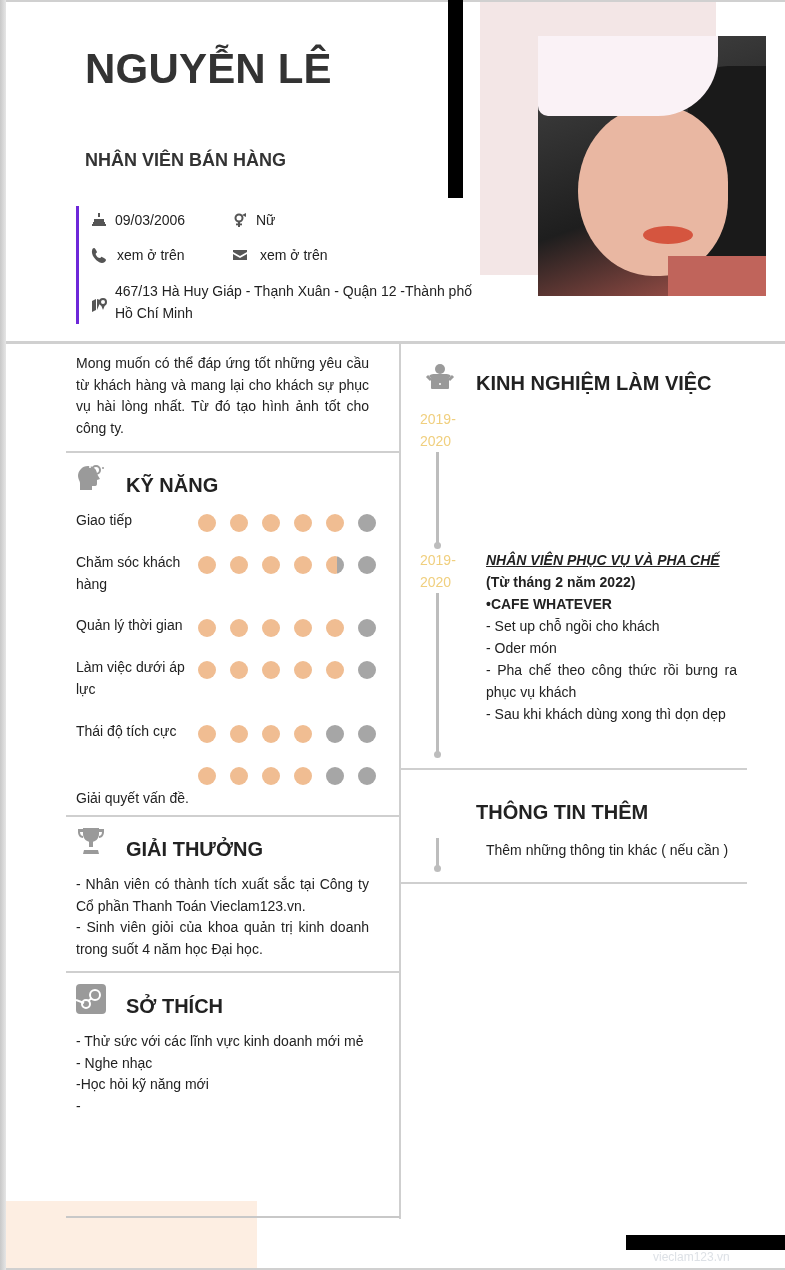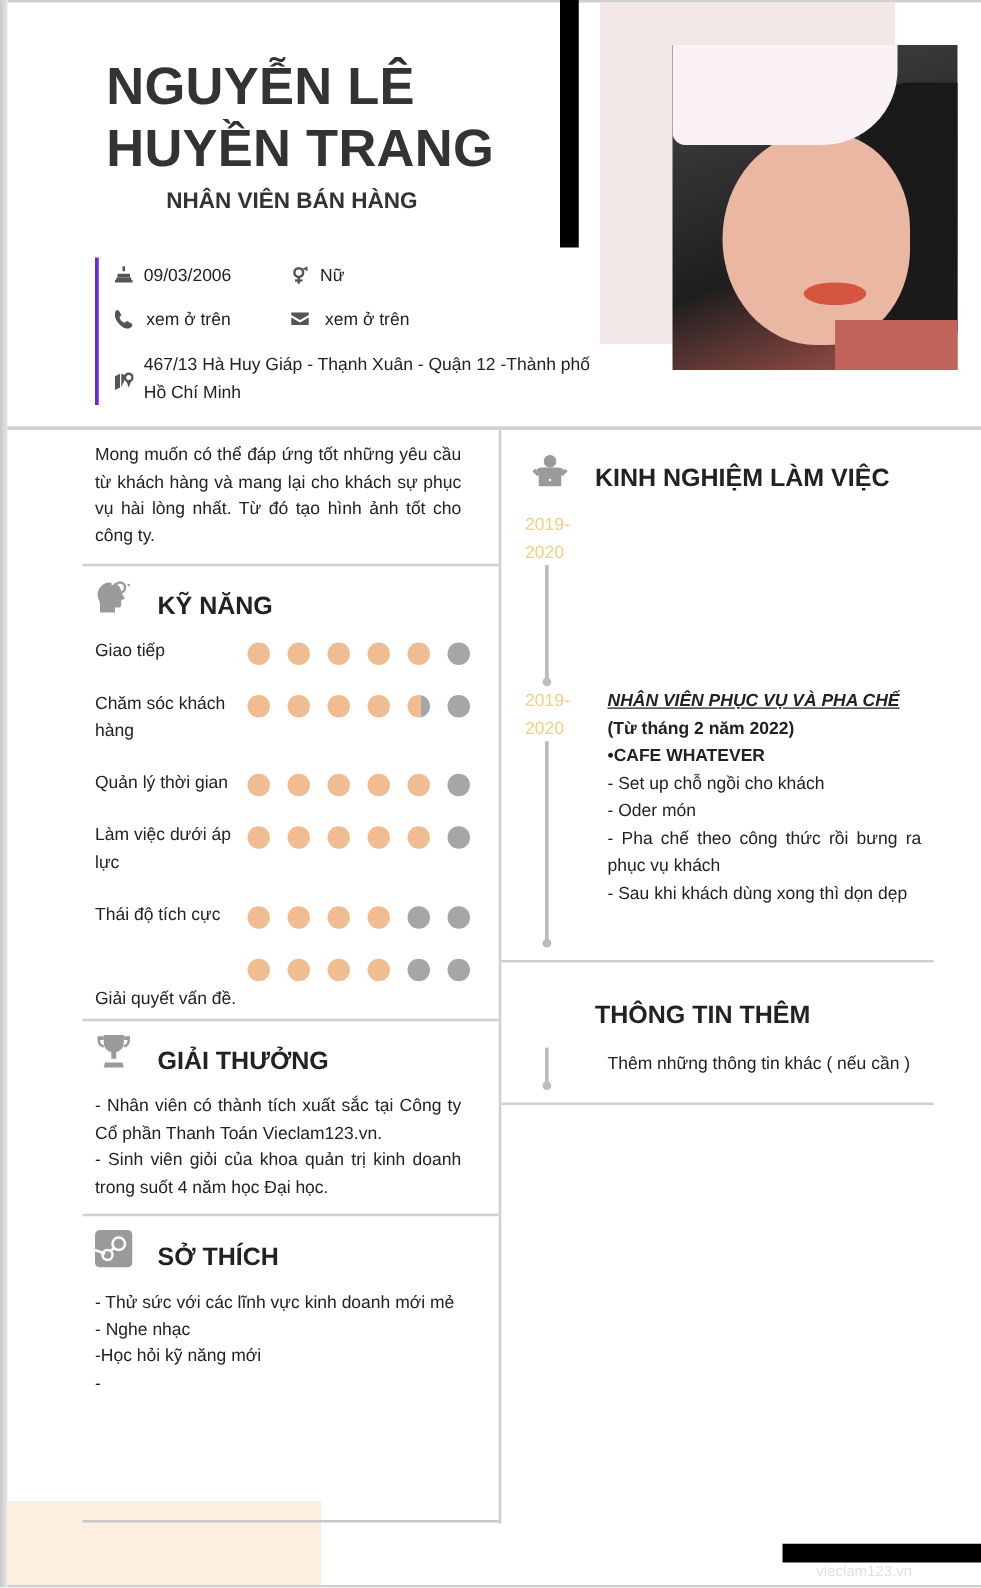--- a/index.html
+++ b/index.html
@@ -14,21 +14,21 @@
   .black-bar { position: absolute; left: 448px; top: 0; width: 15px; height: 198px; background: #000; }
   .photo { position: absolute; left: 538px; top: 36px; width: 228px; height: 260px; overflow: hidden;
            background: linear-gradient(160deg, #2b2e45 0%, #3a3a3a 20%, #1e1e1e 60%, #b4584f 100%); }
   .photo .cap { position: absolute; left: 0; top: 0; width: 180px; height: 80px; background: #faf2f6; border-radius: 0 0 60px 10px; }
   .photo .face { position: absolute; left: 40px; top: 70px; width: 150px; height: 170px; background: #e9b7a2; border-radius: 50% 45% 45% 50%; }
   .photo .lips { position: absolute; left: 105px; top: 190px; width: 50px; height: 18px; background: #d5553f; border-radius: 50%; }
   .photo .shirt { position: absolute; left: 130px; top: 220px; width: 100px; height: 40px; background: #c0645b; }
   .photo .hair { position: absolute; left: 150px; top: 30px; width: 80px; height: 200px; background: #1a1a1a; border-radius: 40px 0 0 40px; }
 
   .name { position: absolute; left: 85px; top: 44px; font-size: 42px; line-height: 50px; font-weight: 700; color: #333; letter-spacing: 0.2px; }
-  .jobtitle { position: absolute; left: 85px; top: 150px; font-size: 18px; font-weight: 700; color: #333; margin-left: 48px; }
+  .jobtitle { position: absolute; left: 85px; top: 150px; font-size: 18px; font-weight: 700; color: #333; }
 
   .contact { position: absolute; left: 76px; top: 206px; width: 410px; height: 118px; border-left: 3px solid #6d28d9; }
   .contact .row { position: absolute; font-size: 14px; color: #222; display: flex; align-items: center; }
   .contact .ic { width: 16px; height: 16px; display: inline-flex; align-items: center; justify-content: center; margin-right: 8px; }
   .contact .ic svg { width: 16px; height: 16px; fill: #555; }
 
   .hdivider { position: absolute; left: 6px; top: 341px; width: 779px; height: 3px; background: #d0d0d0; }
   .vdivider { position: absolute; left: 399px; top: 344px; width: 2px; height: 875px; background: #cfcfcf; }
 
   .objective { position: absolute; left: 76px; top: 353px; width: 293px; font-size: 14px; line-height: 21.5px; color: #222; text-align: justify; }
@@ -74,21 +74,20 @@
   <div class="photo" title="profile photo">
     <div class="hair"></div>
     <div class="face"></div>
     <div class="cap"></div>
     <div class="lips"></div>
     <div class="shirt"></div>
   </div>
 
   <div class="name">
     <div>NGUYỄN LÊ</div>
-    <div>HUYỀN TRANG</div>
   </div>
   <div class="jobtitle">NHÂN VIÊN BÁN HÀNG</div>
 
   <div class="contact">
     <div class="row" style="left:12px; top:6px;">
       <span class="ic">
         <svg viewBox="0 0 16 16">
             <rect x="7" y="1" width="2" height="4"></rect>
             <path d="M3 7h10v3H3z"></path>
             <rect x="1" y="12" width="14" height="2"></rect>

